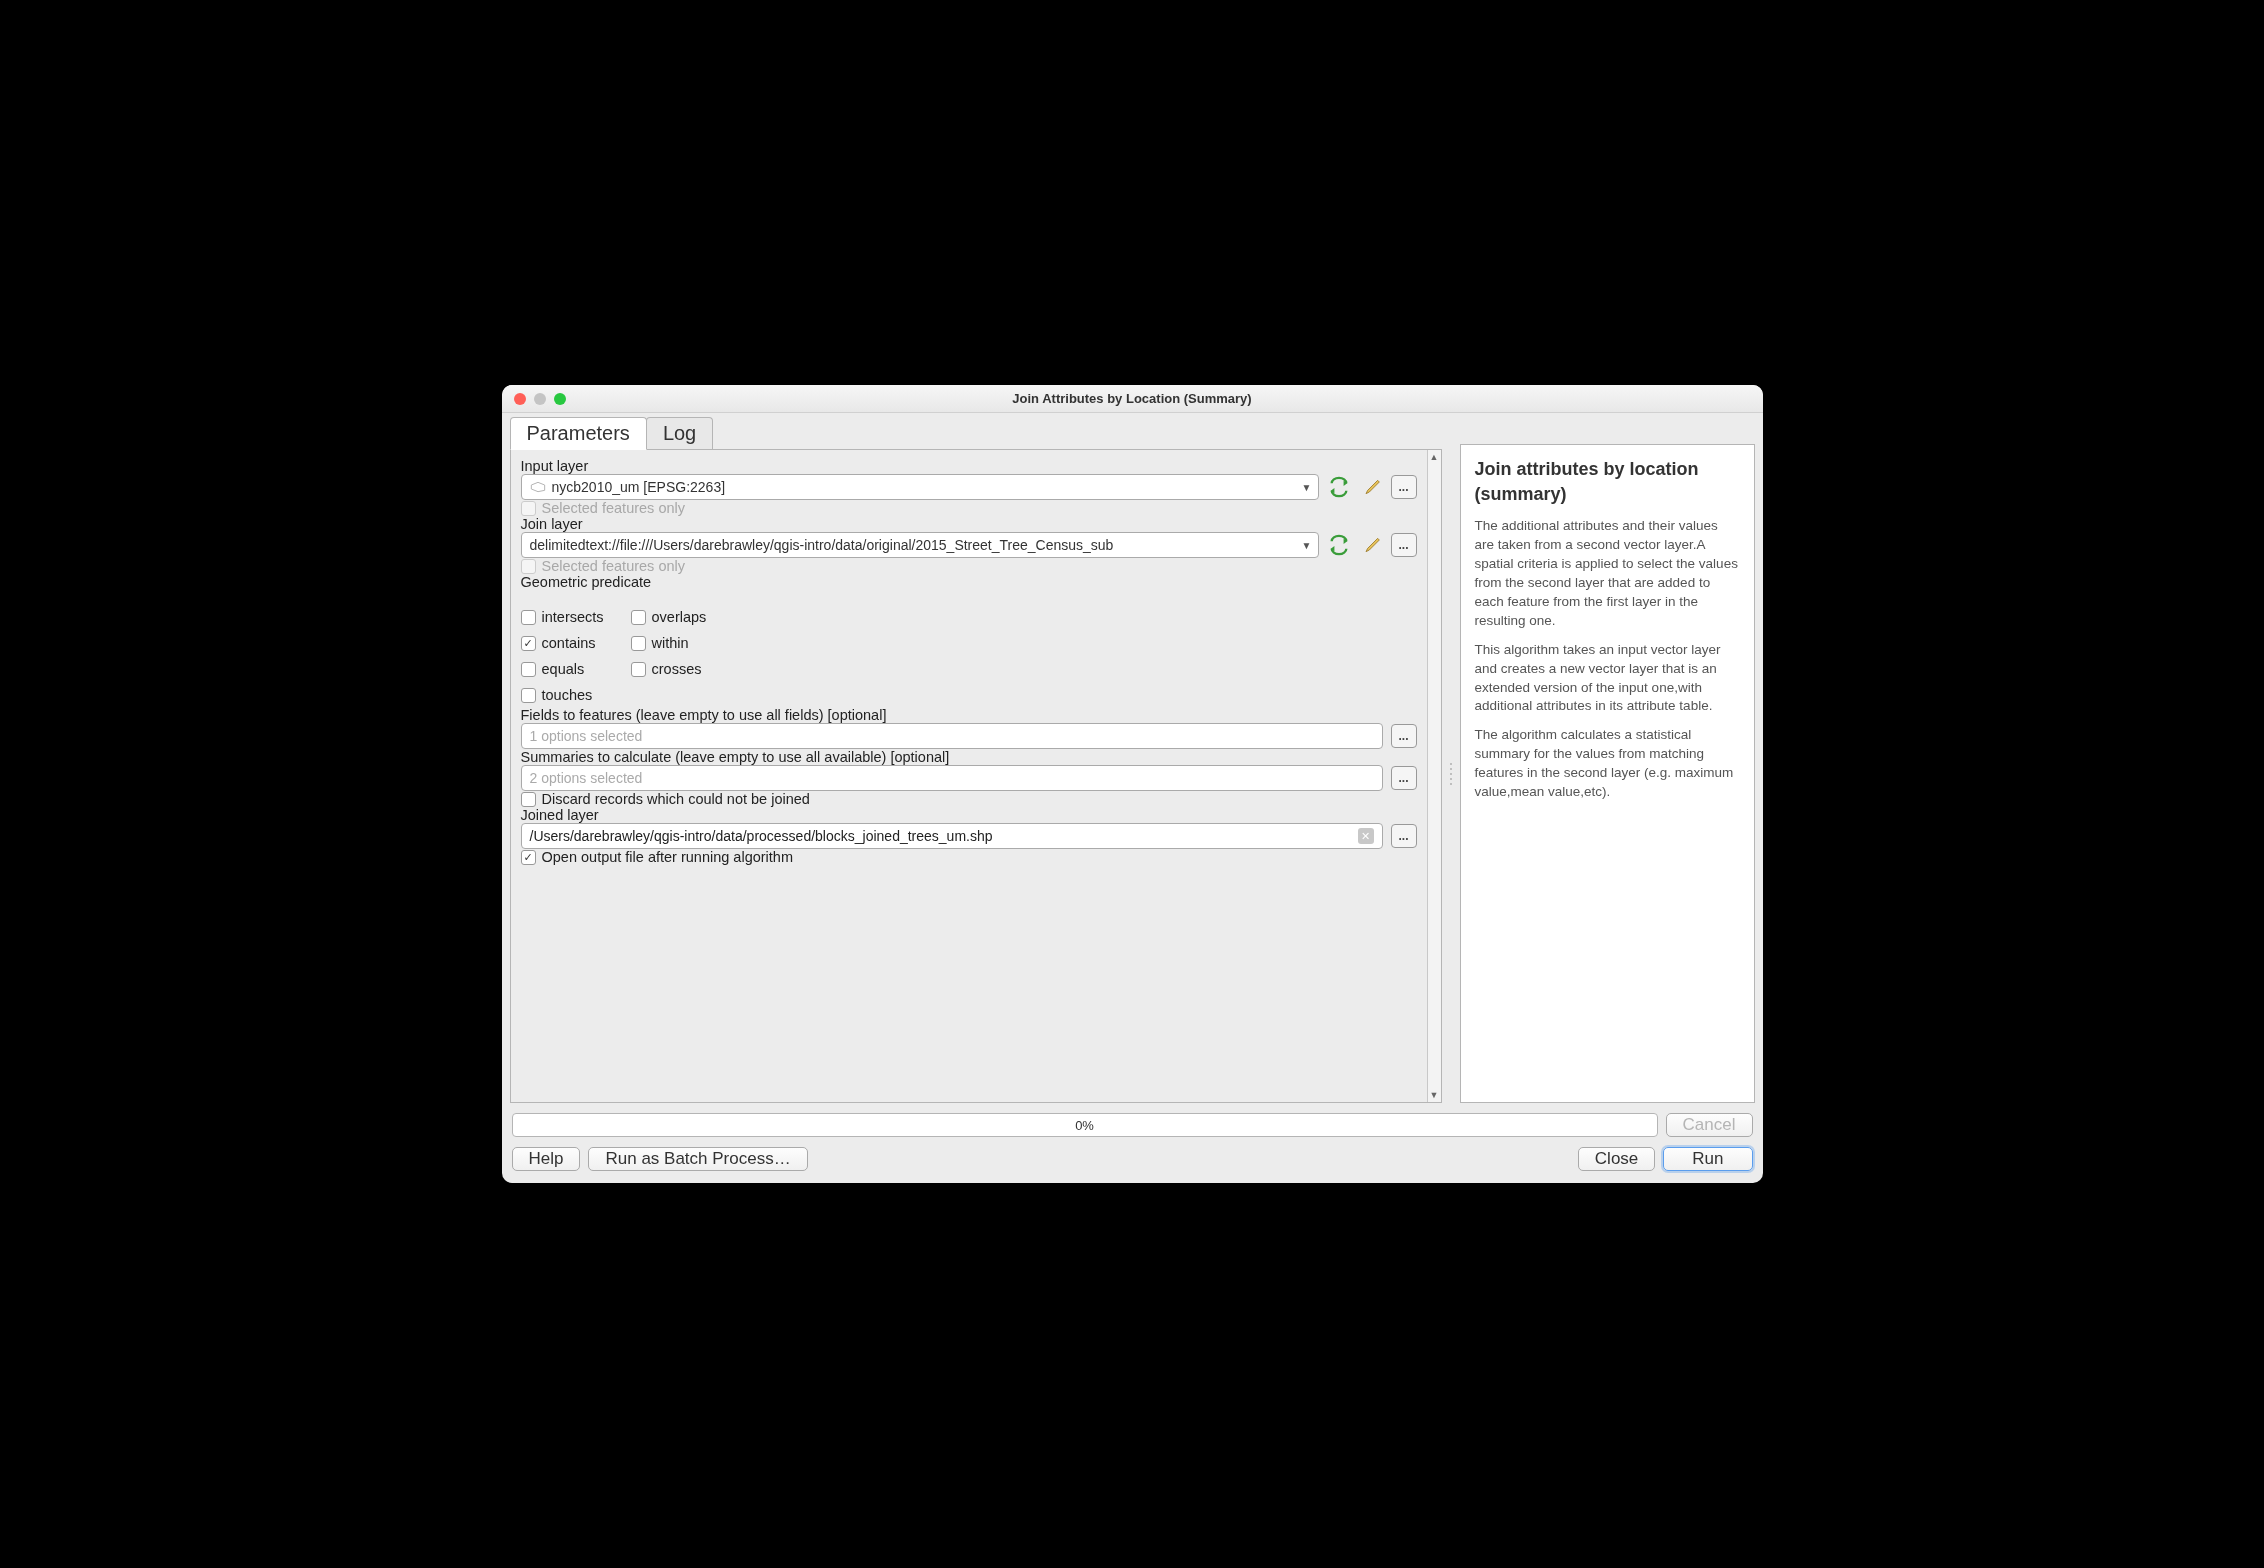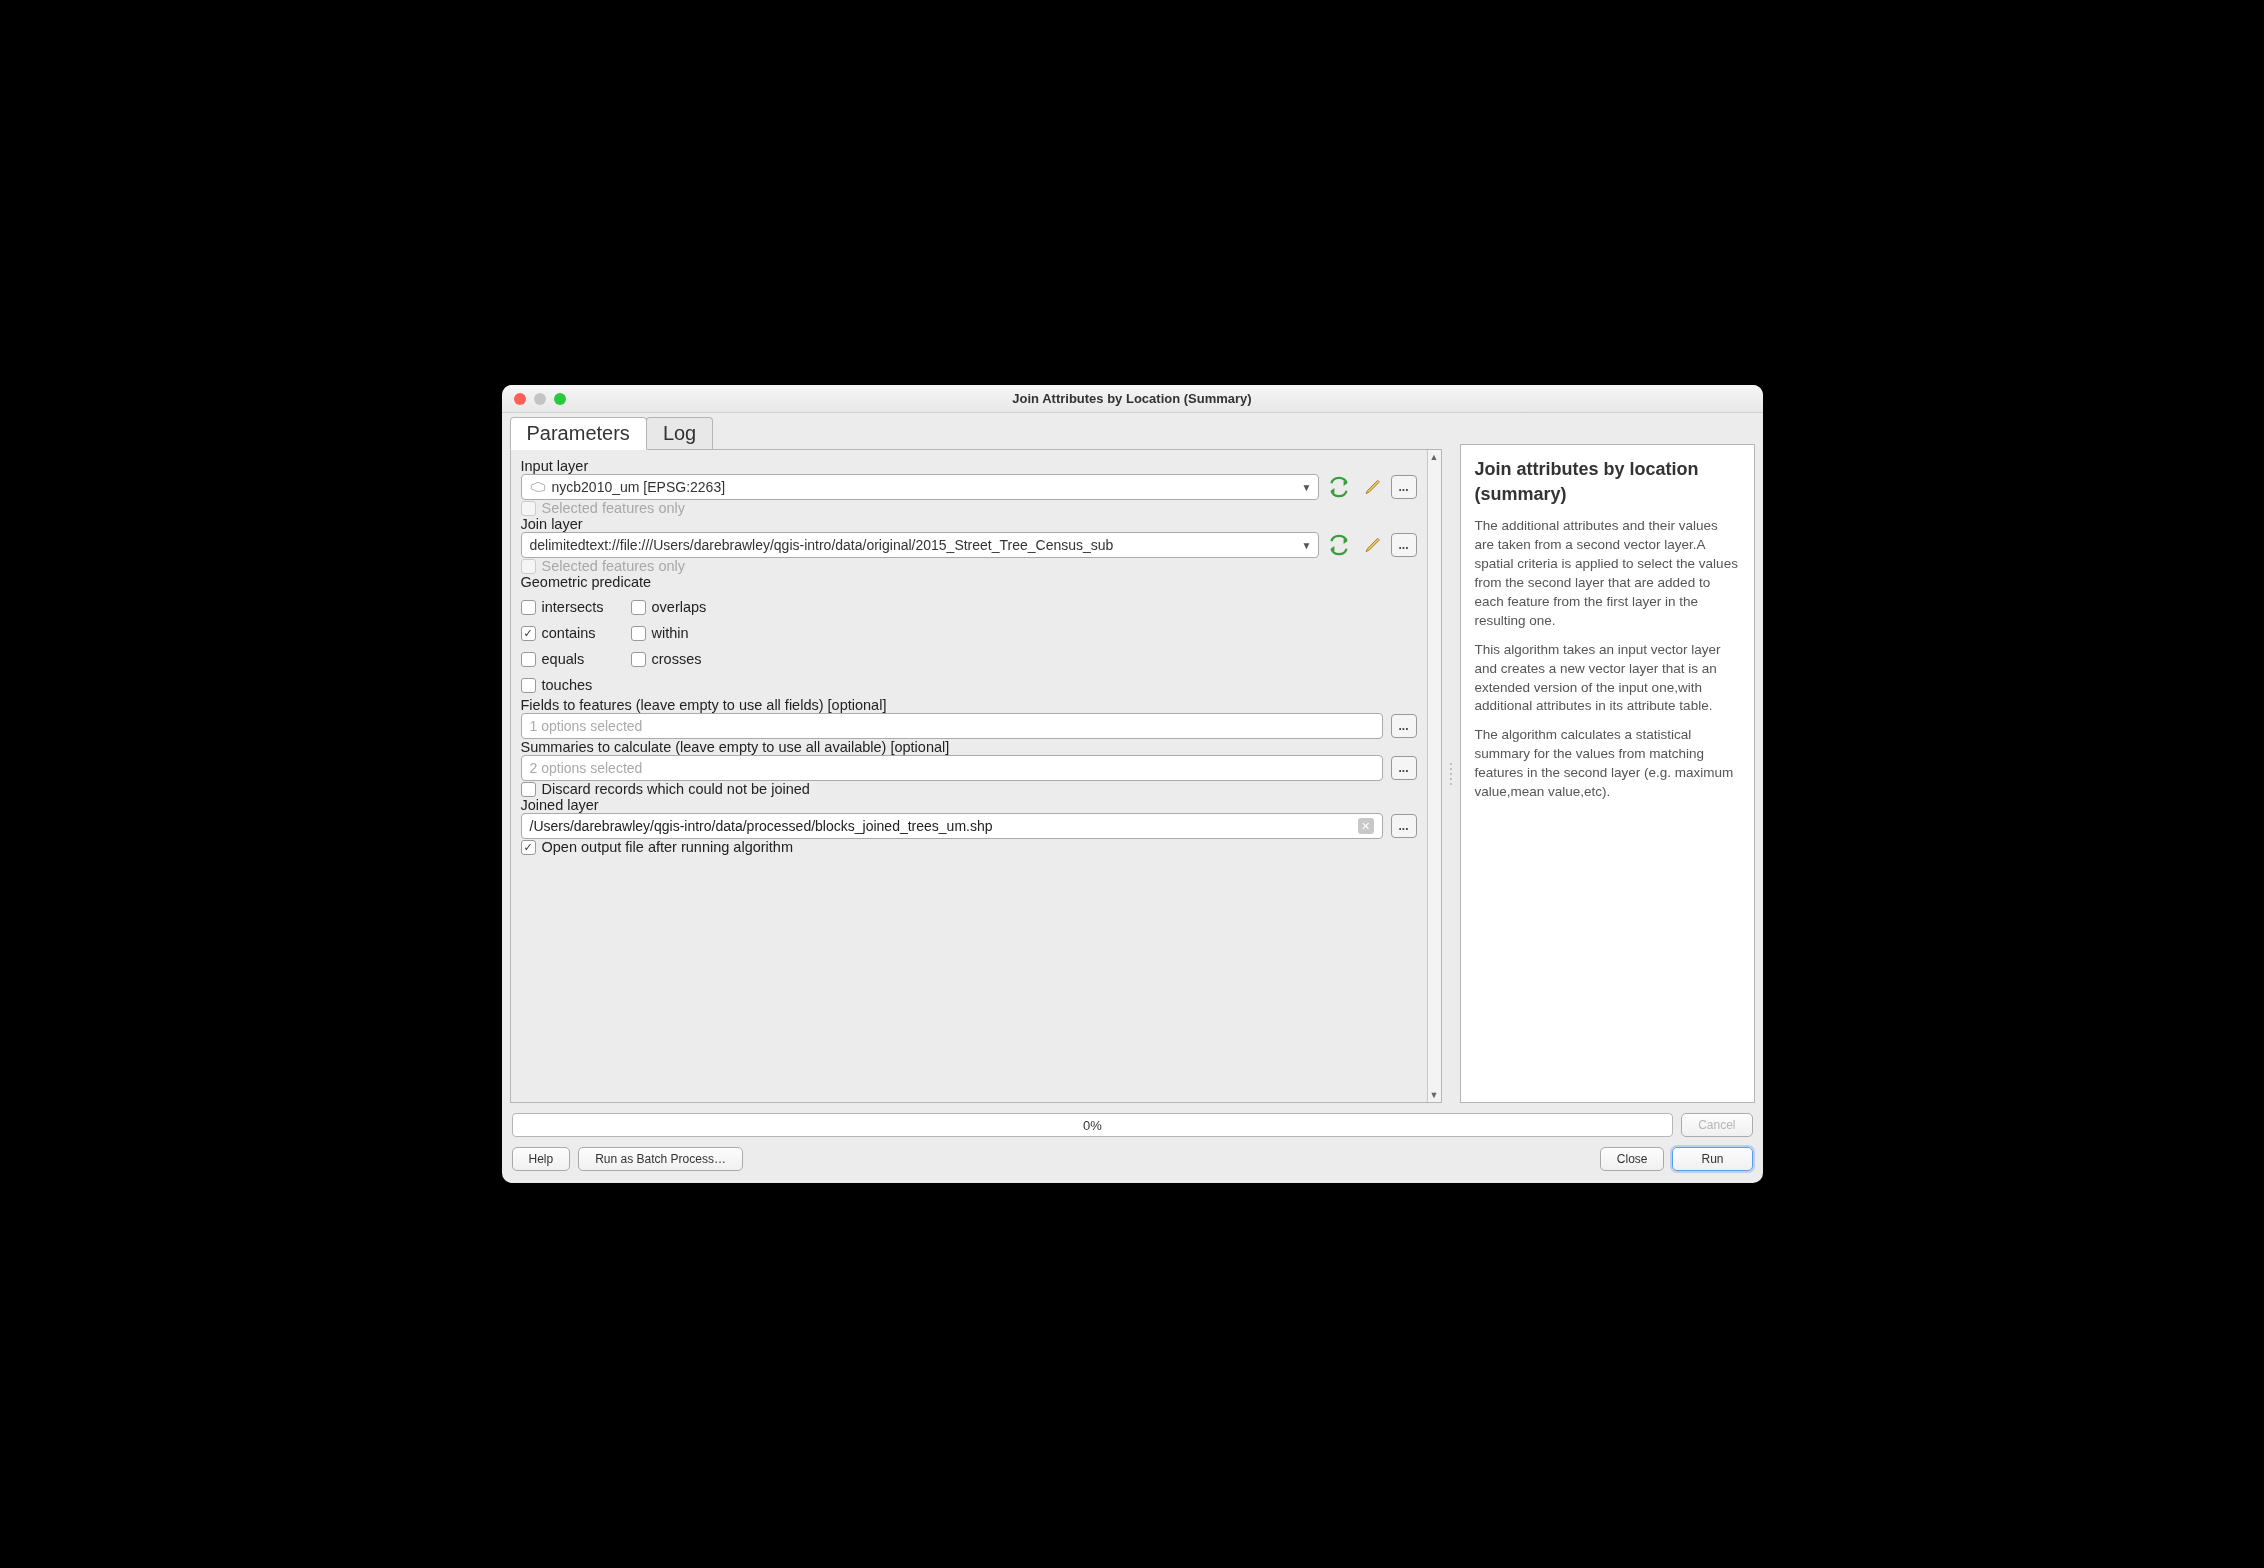--- a/index.html
+++ b/index.html
@@ -206,21 +206,21 @@
       align-items: center;
       justify-content: center;
       font-size: 11px;
       color: #333;
     }
     .chk.disabled { border-color: #ccc; background: #f5f5f5; }
     .predicate-grid {
       display: grid;
       grid-template-columns: 110px 110px;
       row-gap: 10px;
-      margin-top: 9px;
+      margin-top: 19px;
       margin-bottom: 4px;
     }
     .textbox {
       flex: 1;
       height: 26px;
       background: #fff;
       border: 1px solid #aaa;
       border-radius: 4px;
       padding: 0 8px;
       font-size: 14px;
@@ -288,21 +288,21 @@
       justify-content: center;
       font-size: 13px;
       color: #333;
     }
     .btn {
       height: 24px;
       padding: 0 16px;
       border: 1px solid #aaa;
       border-radius: 5px;
       background: linear-gradient(#fdfdfd, #f0f0f0);
-      font-size: 12px;
+      font-size: 17px;
       color: #333;
       display: flex;
       align-items: center;
       justify-content: center;
       cursor: pointer;
     }
     .btn.disabled { color: #b5b5b5; }
     .btn.primary {
       border-color: #5a9ded;
       box-shadow: 0 0 0 2px rgba(90,157,237,0.35);

